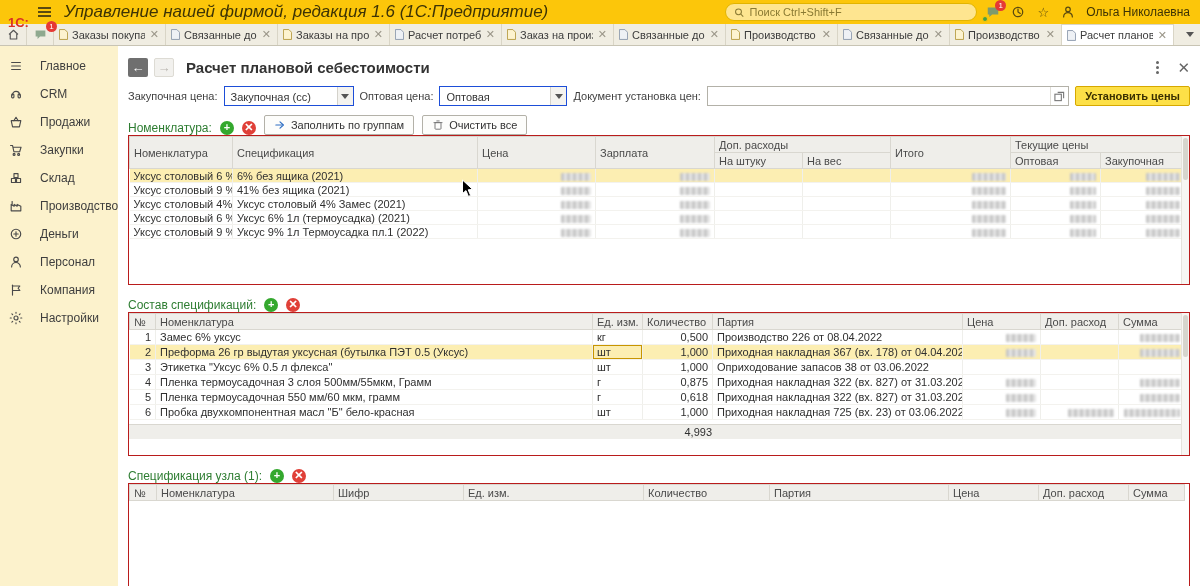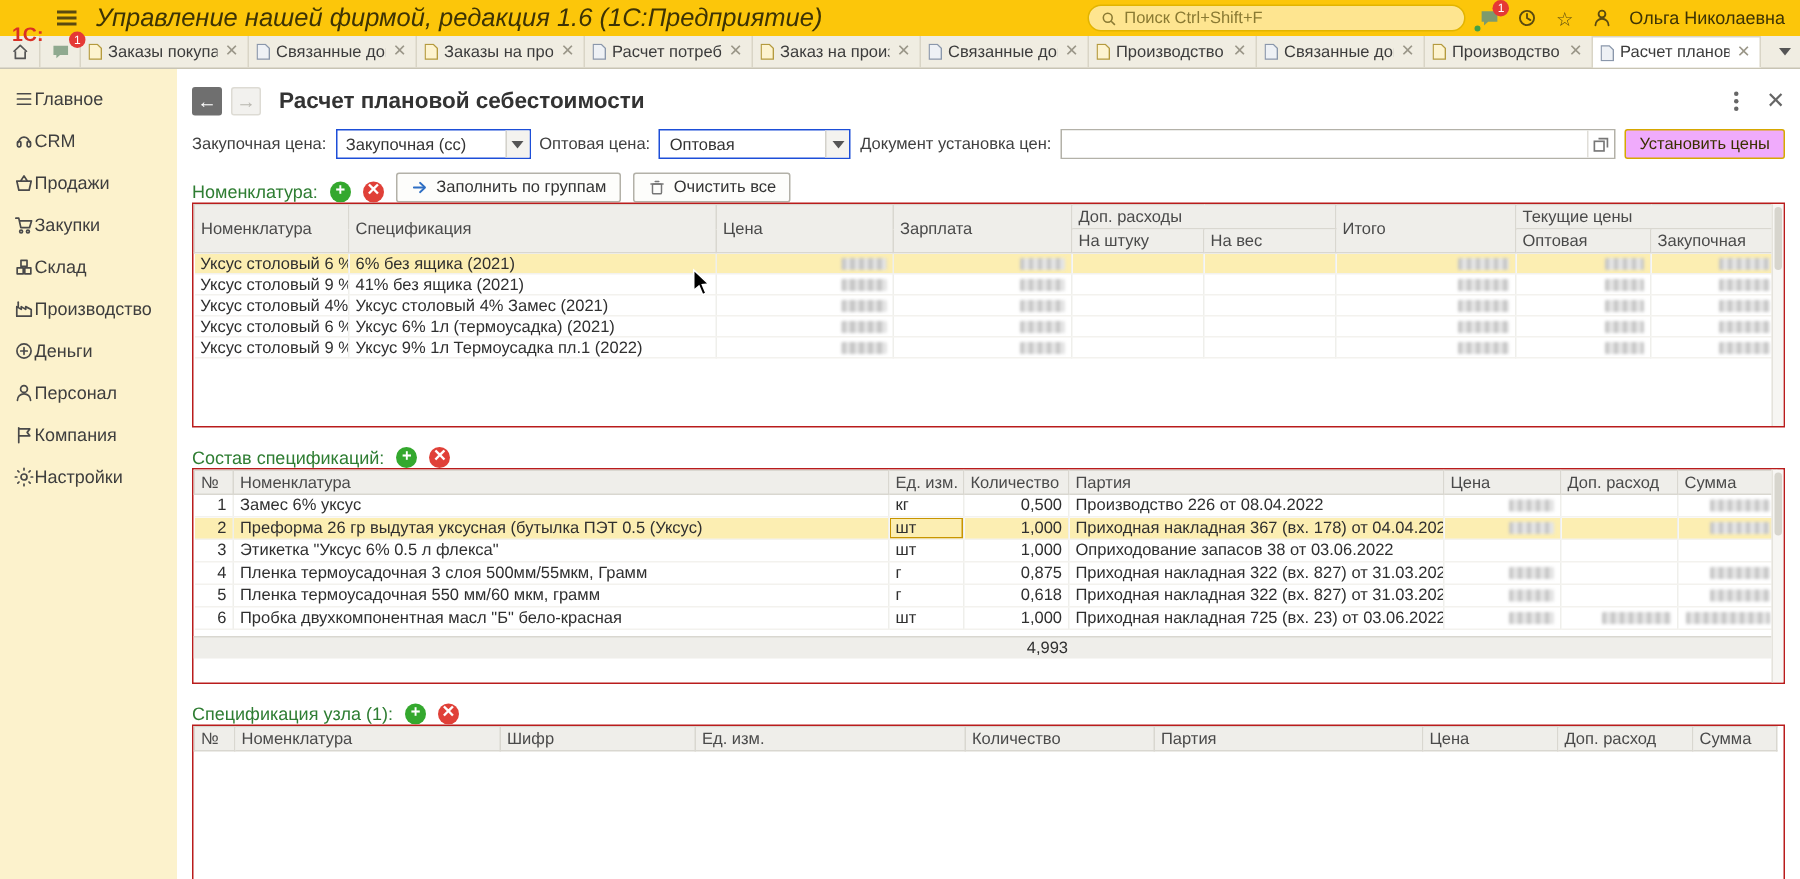--- a/index.html
+++ b/index.html
@@ -28,21 +28,21 @@
   .tab { width:112px; display:flex; align-items:center; gap:4px; padding:0 5px; border-right:1px solid #d9d5c6; color:#3c3c3c; cursor:pointer; white-space:nowrap; overflow:hidden; }
   .tab .lbl { overflow:hidden; text-overflow:clip; flex:1; font-size:11px; }
   .tab .x { color:#9a9688; font-size:11px; line-height:1; padding:0 1px; }
   .tab.active { background:#fff; border-top:1px solid #d9d5c6; }
   .tab-dd { margin-left:auto; width:20px; display:flex; align-items:center; justify-content:center; cursor:pointer; }
   .caret { width:0; height:0; border-left:4px solid transparent; border-right:4px solid transparent; border-top:5px solid #555; }
 
   
   .workspace { display:flex; height:540px; }
   .sidebar { width:118px; background:#fcf2cc; padding-top:6px; flex:none; }
-  .side-item { height:28px; display:flex; align-items:center; gap:0; padding:0 9px; font-size:12px; color:#3e3e3e; cursor:pointer; white-space:nowrap; }
+  .side-item { height:28px; display:flex; align-items:center; gap:17px; padding:0 9px; font-size:12px; color:#3e3e3e; cursor:pointer; white-space:nowrap; }
   .side-item svg { flex:none; }
 
   .main { flex:1; background:#fff; padding:4px 10px 0 10px; position:relative; overflow:hidden; }
 
   
   .page-head { height:34px; display:flex; align-items:center; gap:6px; }
   .nav-btn { width:20px; height:19px; border-radius:2px; display:flex; align-items:center; justify-content:center; font-size:13px; cursor:pointer; }
   .nav-back { background:#6f6f6f; color:#fff; }
   .nav-fwd { background:#f2f1ee; color:#b9b7b0; border:1px solid #dddbd4; }
   .page-title { font-size:15px; font-weight:bold; color:#333; margin-left:6px; }
@@ -52,21 +52,21 @@
   
   .controls { height:24px; display:flex; align-items:center; gap:6px; }
   .f-label { color:#3f3f3f; white-space:nowrap; }
   .combo { display:inline-flex; align-items:stretch; border:1px solid #1d4ed8; background:#fff; height:20px; cursor:pointer; }
   .combo .val { padding:1px 6px 0 6px; display:flex; align-items:center; }
   .combo .dd { width:16px; border-left:1px solid #d4d2cb; background:#f4f3ef; display:flex; align-items:center; justify-content:center; }
   .doc-input-wrap { flex:1; display:flex; align-items:stretch; border:1px solid #b3b1a8; height:20px; background:#fff; }
   .doc-input-wrap input { flex:1; border:none; outline:none; font:inherit; padding:0 6px; }
   .pick-btn { width:18px; display:flex; align-items:center; justify-content:center; border-left:1px solid #e0ded8; cursor:pointer; background:#fff; }
   .btn { display:inline-flex; align-items:center; gap:5px; border:1px solid #b3b1a8; background:#fdfdfb; padding:2px 9px; height:20px; border-radius:2px; font-size:11px; color:#333; cursor:pointer; white-space:nowrap; }
-  .btn-primary { background:#f0abfc; border-color:#d6a800; font-weight:normal; color:#3a3000; }
+  .btn-primary { background:#fde047; border-color:#d6a800; font-weight:bold; color:#3a3000; }
 
   
   .sec { height:24px; display:flex; align-items:flex-end; gap:8px; margin-top:3px; }
   .sec-label { color:#2e7d32; font-size:12px; white-space:nowrap; }
   .ic-round { width:14px; height:14px; border-radius:50%; color:#fff; font-size:11px; line-height:13px; text-align:center; cursor:pointer; font-weight:bold; }
   .ic-add { background:#34a82e; }
   .ic-del { background:#e04038; }
 
   
   .tbl-wrap { border:1px solid #b91c1c; background:#fff; position:relative; overflow:hidden; }

